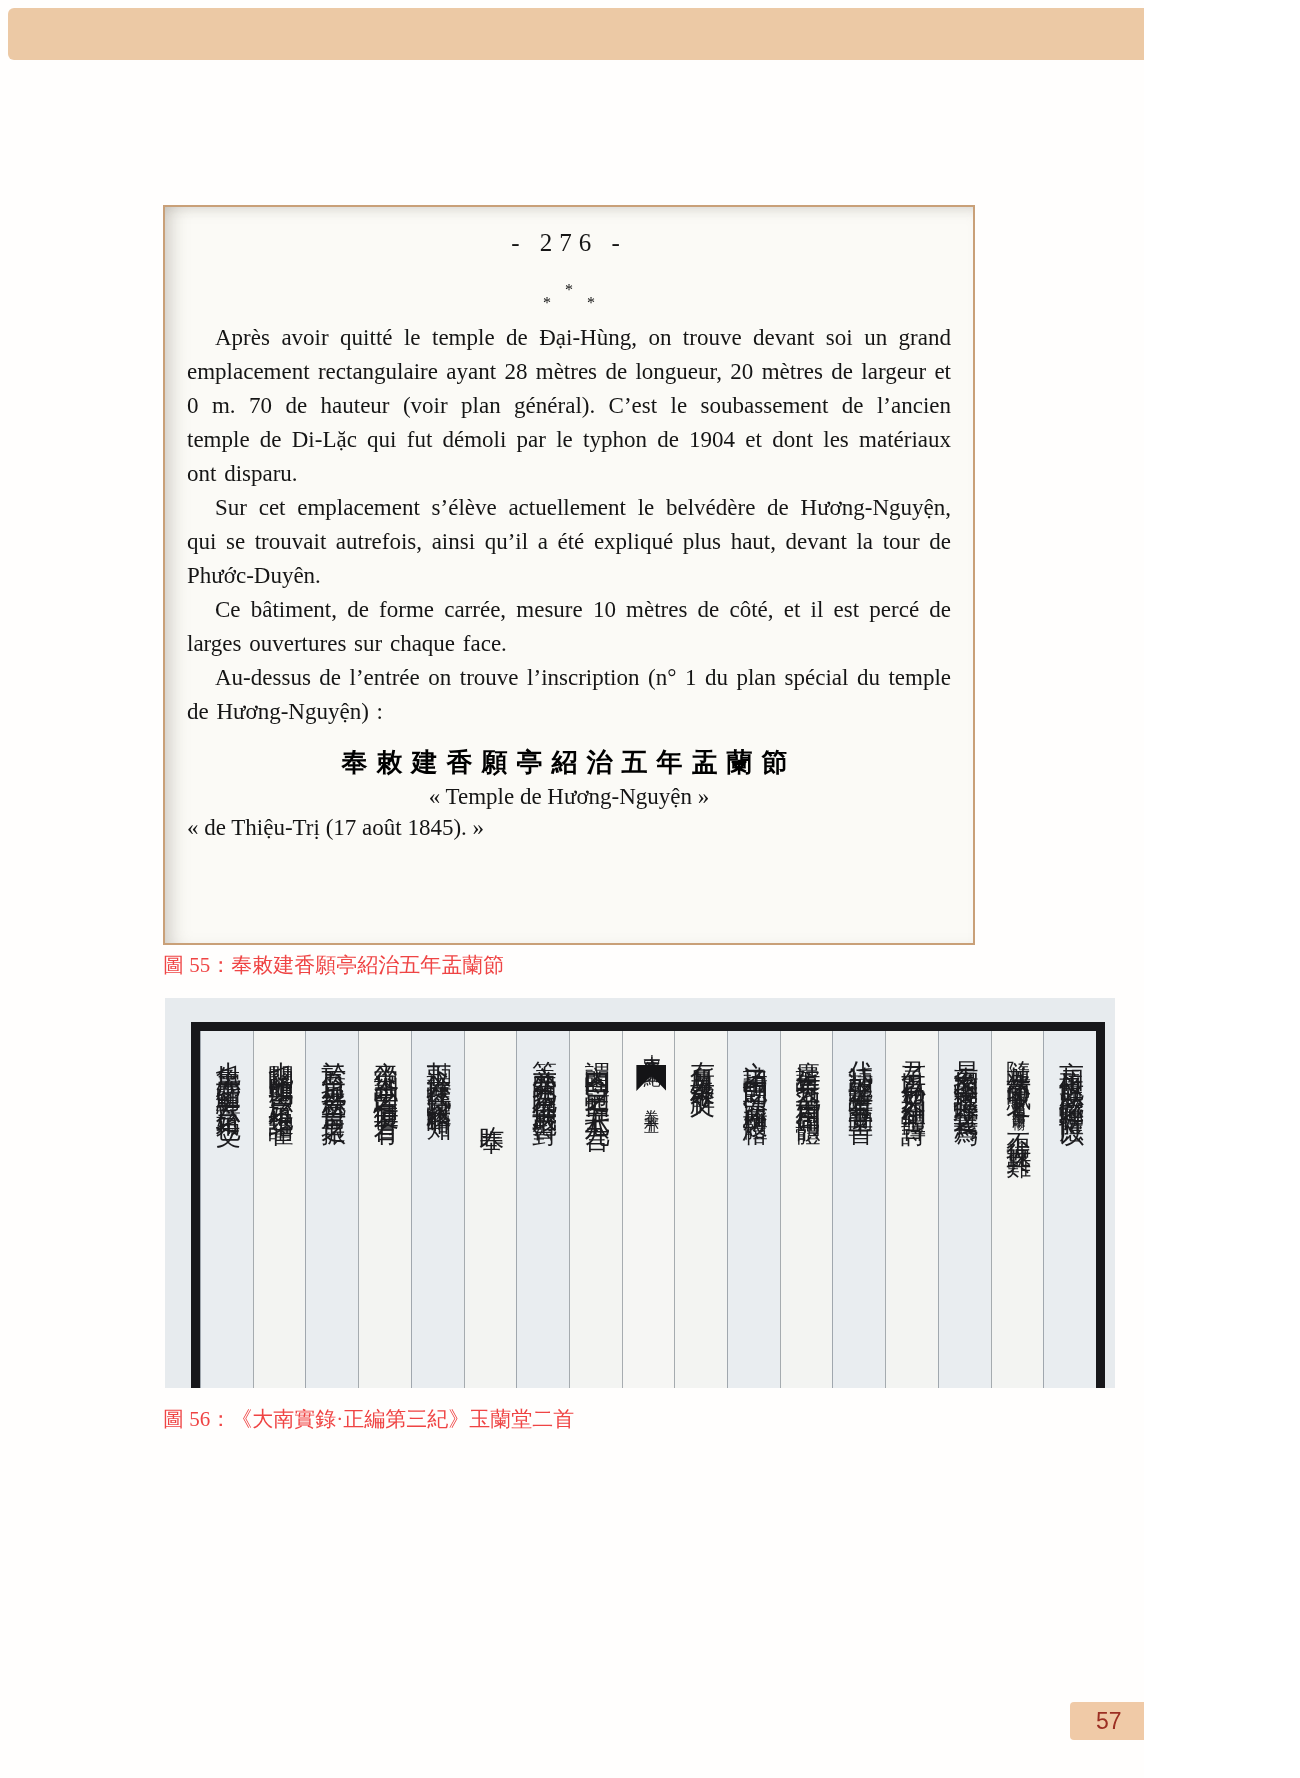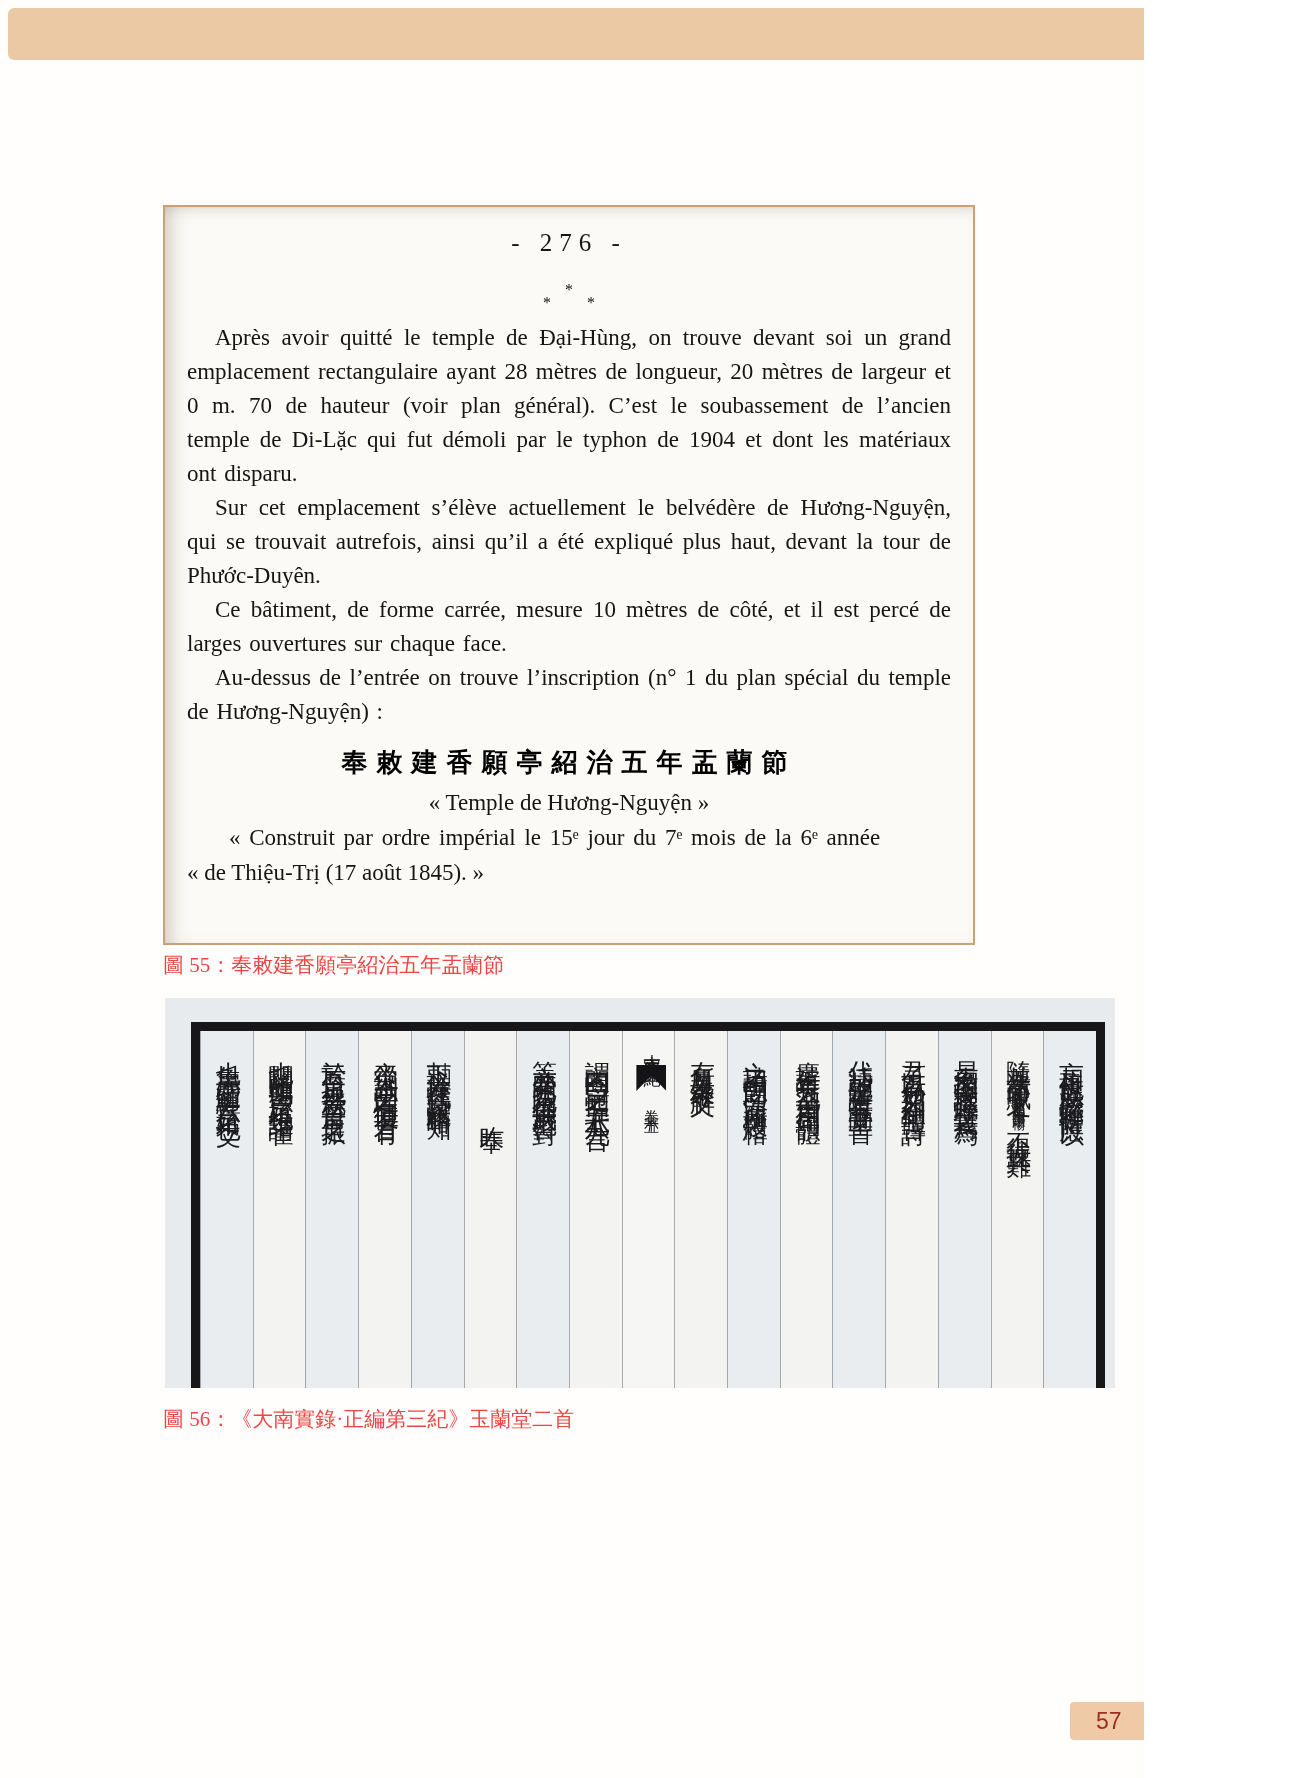--- a/index.html
+++ b/index.html
@@ -22,21 +22,21 @@
       box-shadow:inset 16px 0 20px -12px rgba(120,112,100,.38),
                  inset 0 12px 16px -12px rgba(120,112,100,.28);}
   .scan-header{ text-align:center;font-size:25px;letter-spacing:7px;margin-top:4px;}
   .asterism{text-align:center;margin-top:26px;line-height:13px;font-size:16px;color:#111;}
   .asterism .row2{letter-spacing:16px;padding-left:16px;}
   .scan-body{margin-top:12px;font-size:23px;line-height:34px;word-spacing:2px;}
   .scan-body p{margin:0;text-align:justify;text-indent:28px;}
   .inscription{margin-top:16px;text-align:center;font-size:26px;font-weight:600;
       letter-spacing:9px;color:#000;
       font-family:Liberation Mono, monospace;}
-  .quote-title{margin-top:10px;text-align:center;font-size:23px;}
+  .quote-title{margin-top:4px;text-align:center;font-size:23px;}
   .quote-l1{margin-top:4px;font-size:23px;line-height:35px;padding-left:42px;word-spacing:3px;}
   .quote-l2{font-size:23px;line-height:35px;}
 
   
   .caption{position:absolute;left:163px;font-size:21px;line-height:30px;color:#ef4444;
       font-family:"Liberation Serif","DejaVu Serif",serif;}
   .caption-55{top:950px;}
   .caption-56{top:1404px;text-align:center;}
 
   
@@ -80,21 +80,20 @@
       <div class="row2">* *</div>
     </div>
     <div class="scan-body">
       <p>Après avoir quitté le temple de Đại-Hùng, on trouve devant soi un grand emplacement rectangulaire ayant 28 mètres de longueur, 20 mètres de largeur et 0 m. 70 de hauteur (voir plan général). C’est le soubassement de l’ancien temple de Di-Lặc qui fut démoli par le typhon de 1904 et dont les matériaux ont disparu.</p>
       <p>Sur cet emplacement s’élève actuellement le belvédère de Hương-Nguyện, qui se trouvait autrefois, ainsi qu’il a été expliqué plus haut, devant la tour de Phước-Duyên.</p>
       <p>Ce bâtiment, de forme carrée, mesure 10 mètres de côté, et il est percé de larges ouvertures sur chaque face.</p>
       <p>Au-dessus de l’entrée on trouve l’inscription (n° 1 du plan spécial du temple de Hương-Nguyện) :</p>
     </div>
     <div class="inscription">奉敕建香願亭紹治五年盂蘭節</div>
     <div class="quote-title">« Temple de Hương-Nguyện »</div>
-    <div class="quote-l1">« Construit par ordre impérial le 15ᵉ jour du 7ᵉ mois de la 6ᵉ année</div>
     <div class="quote-l2">« de Thiệu-Trị (17 août 1845). »</div>
   </div>
 
   <div class="caption caption-55">圖 55：奉敕建香願亭紹治五年盂蘭節</div>
 
   <div class="scan2">
     <div class="black-frame">
       <div class="ghost g1"></div>
       <div class="ghost g2"></div>
       <div class="ghost g3"></div>

